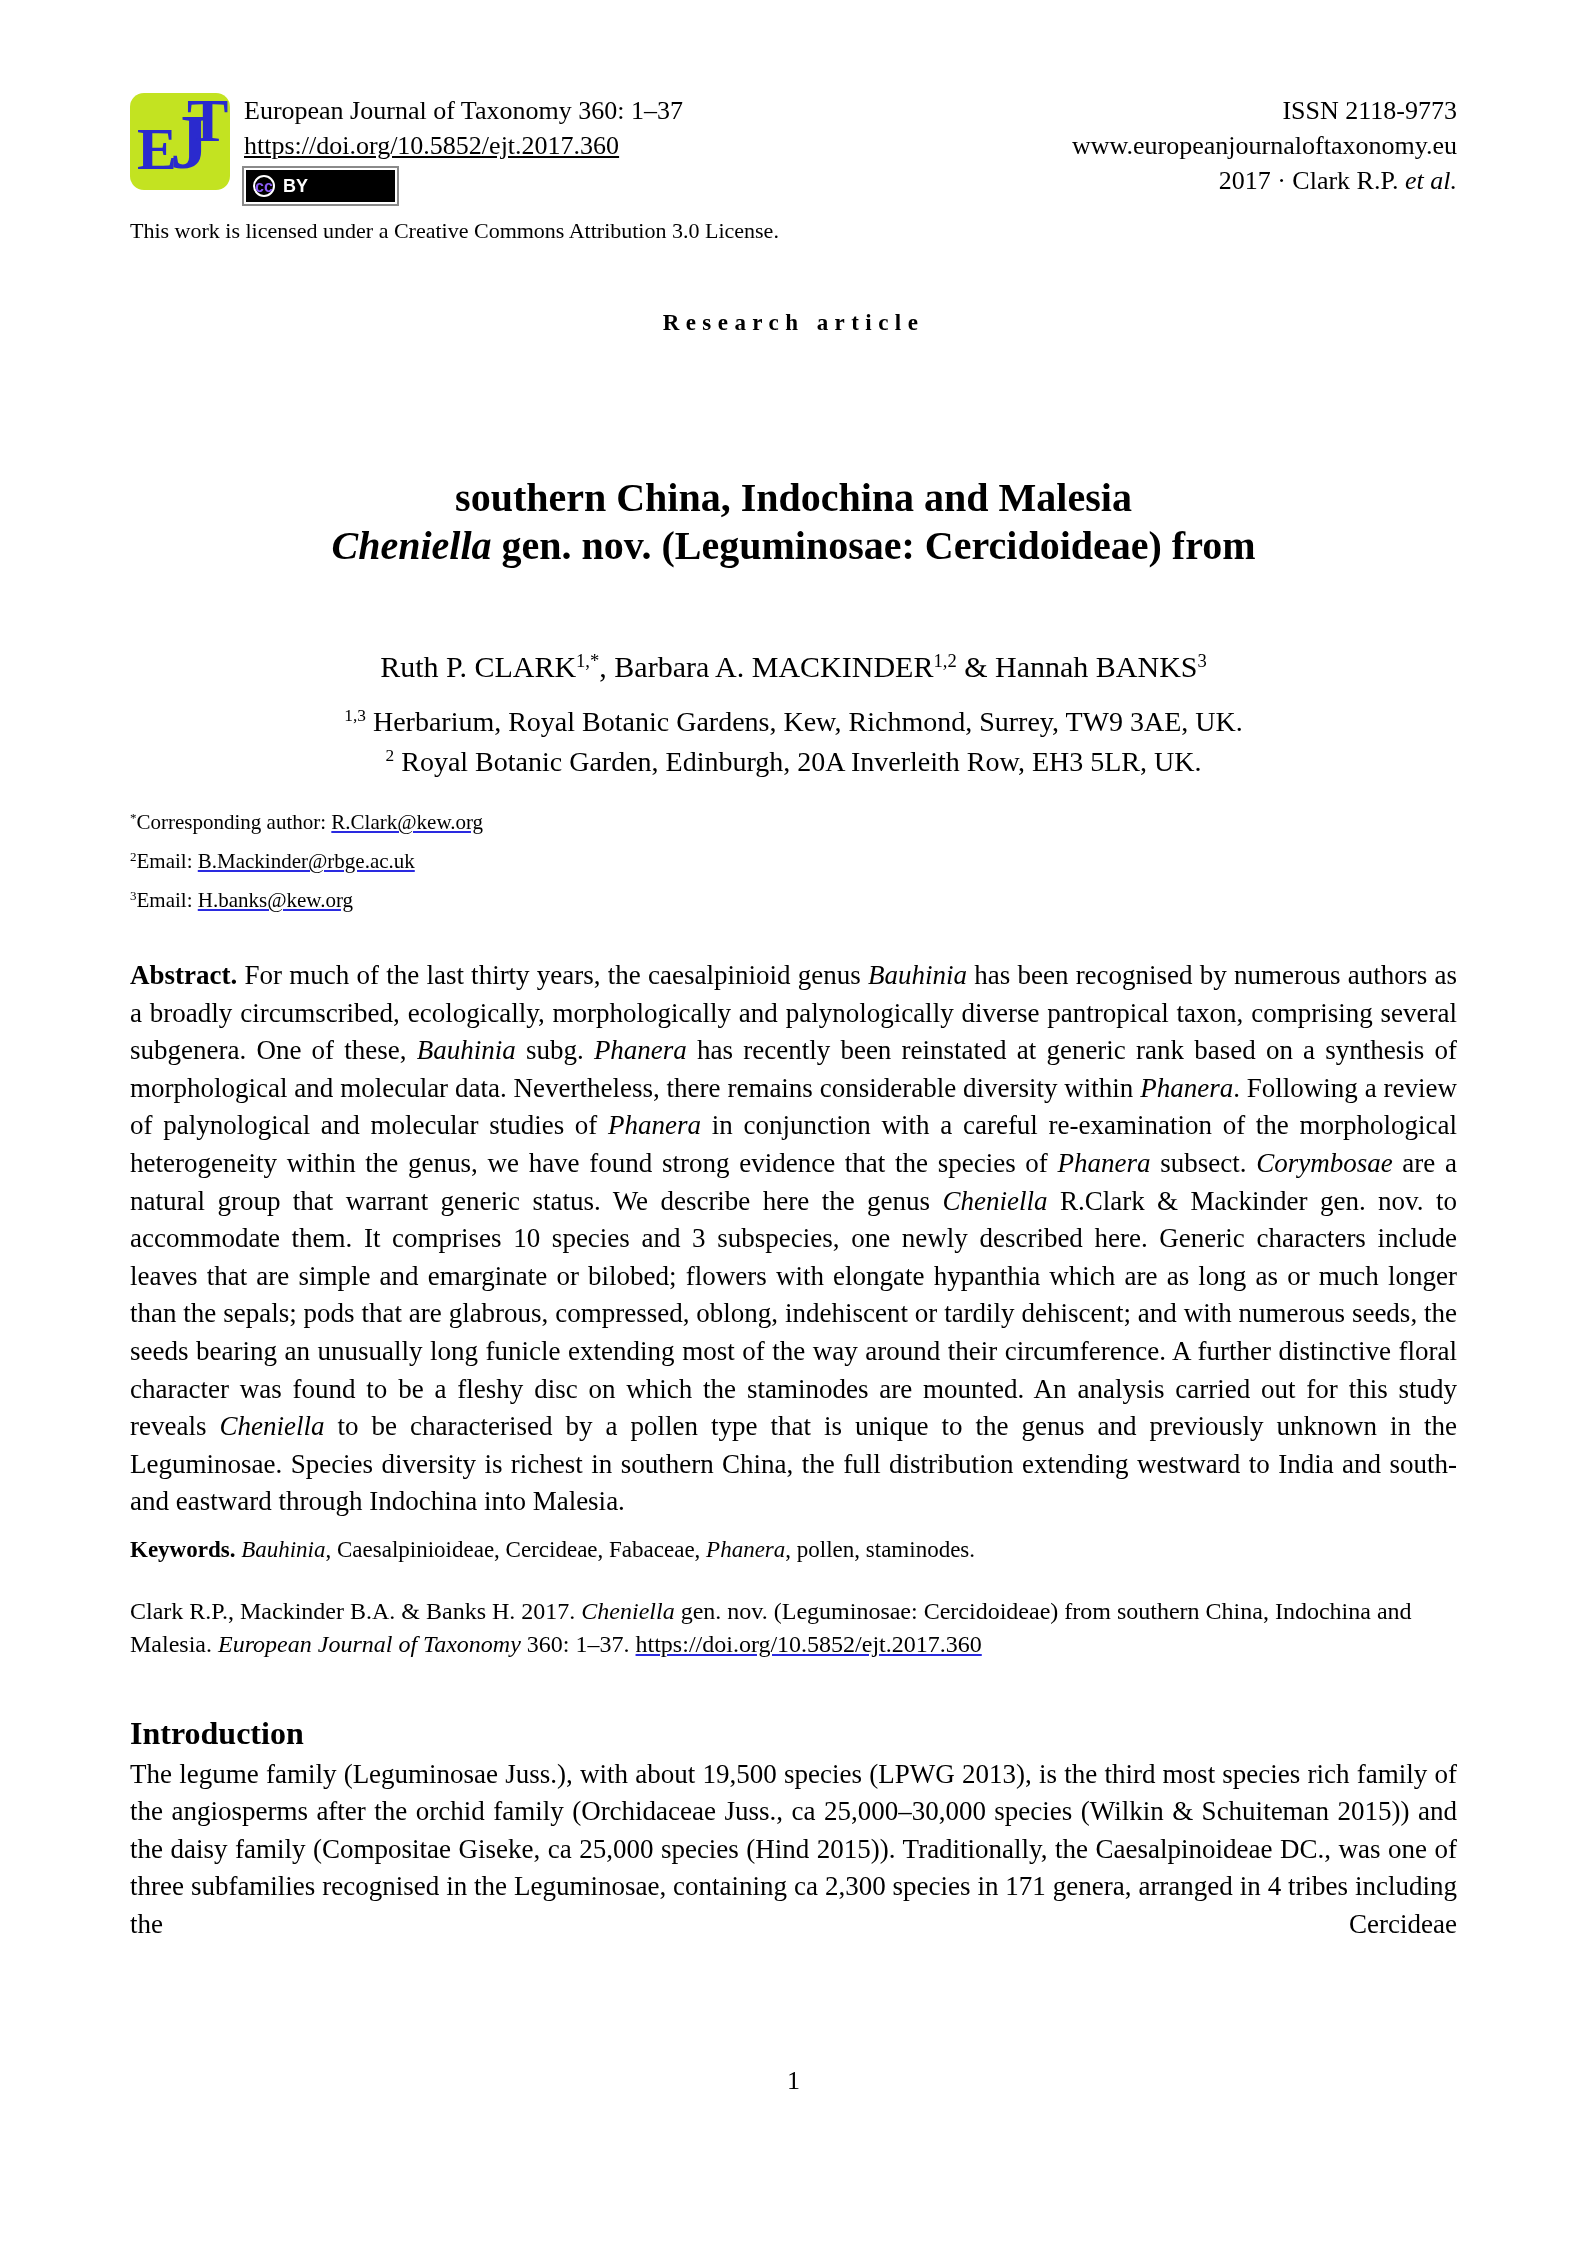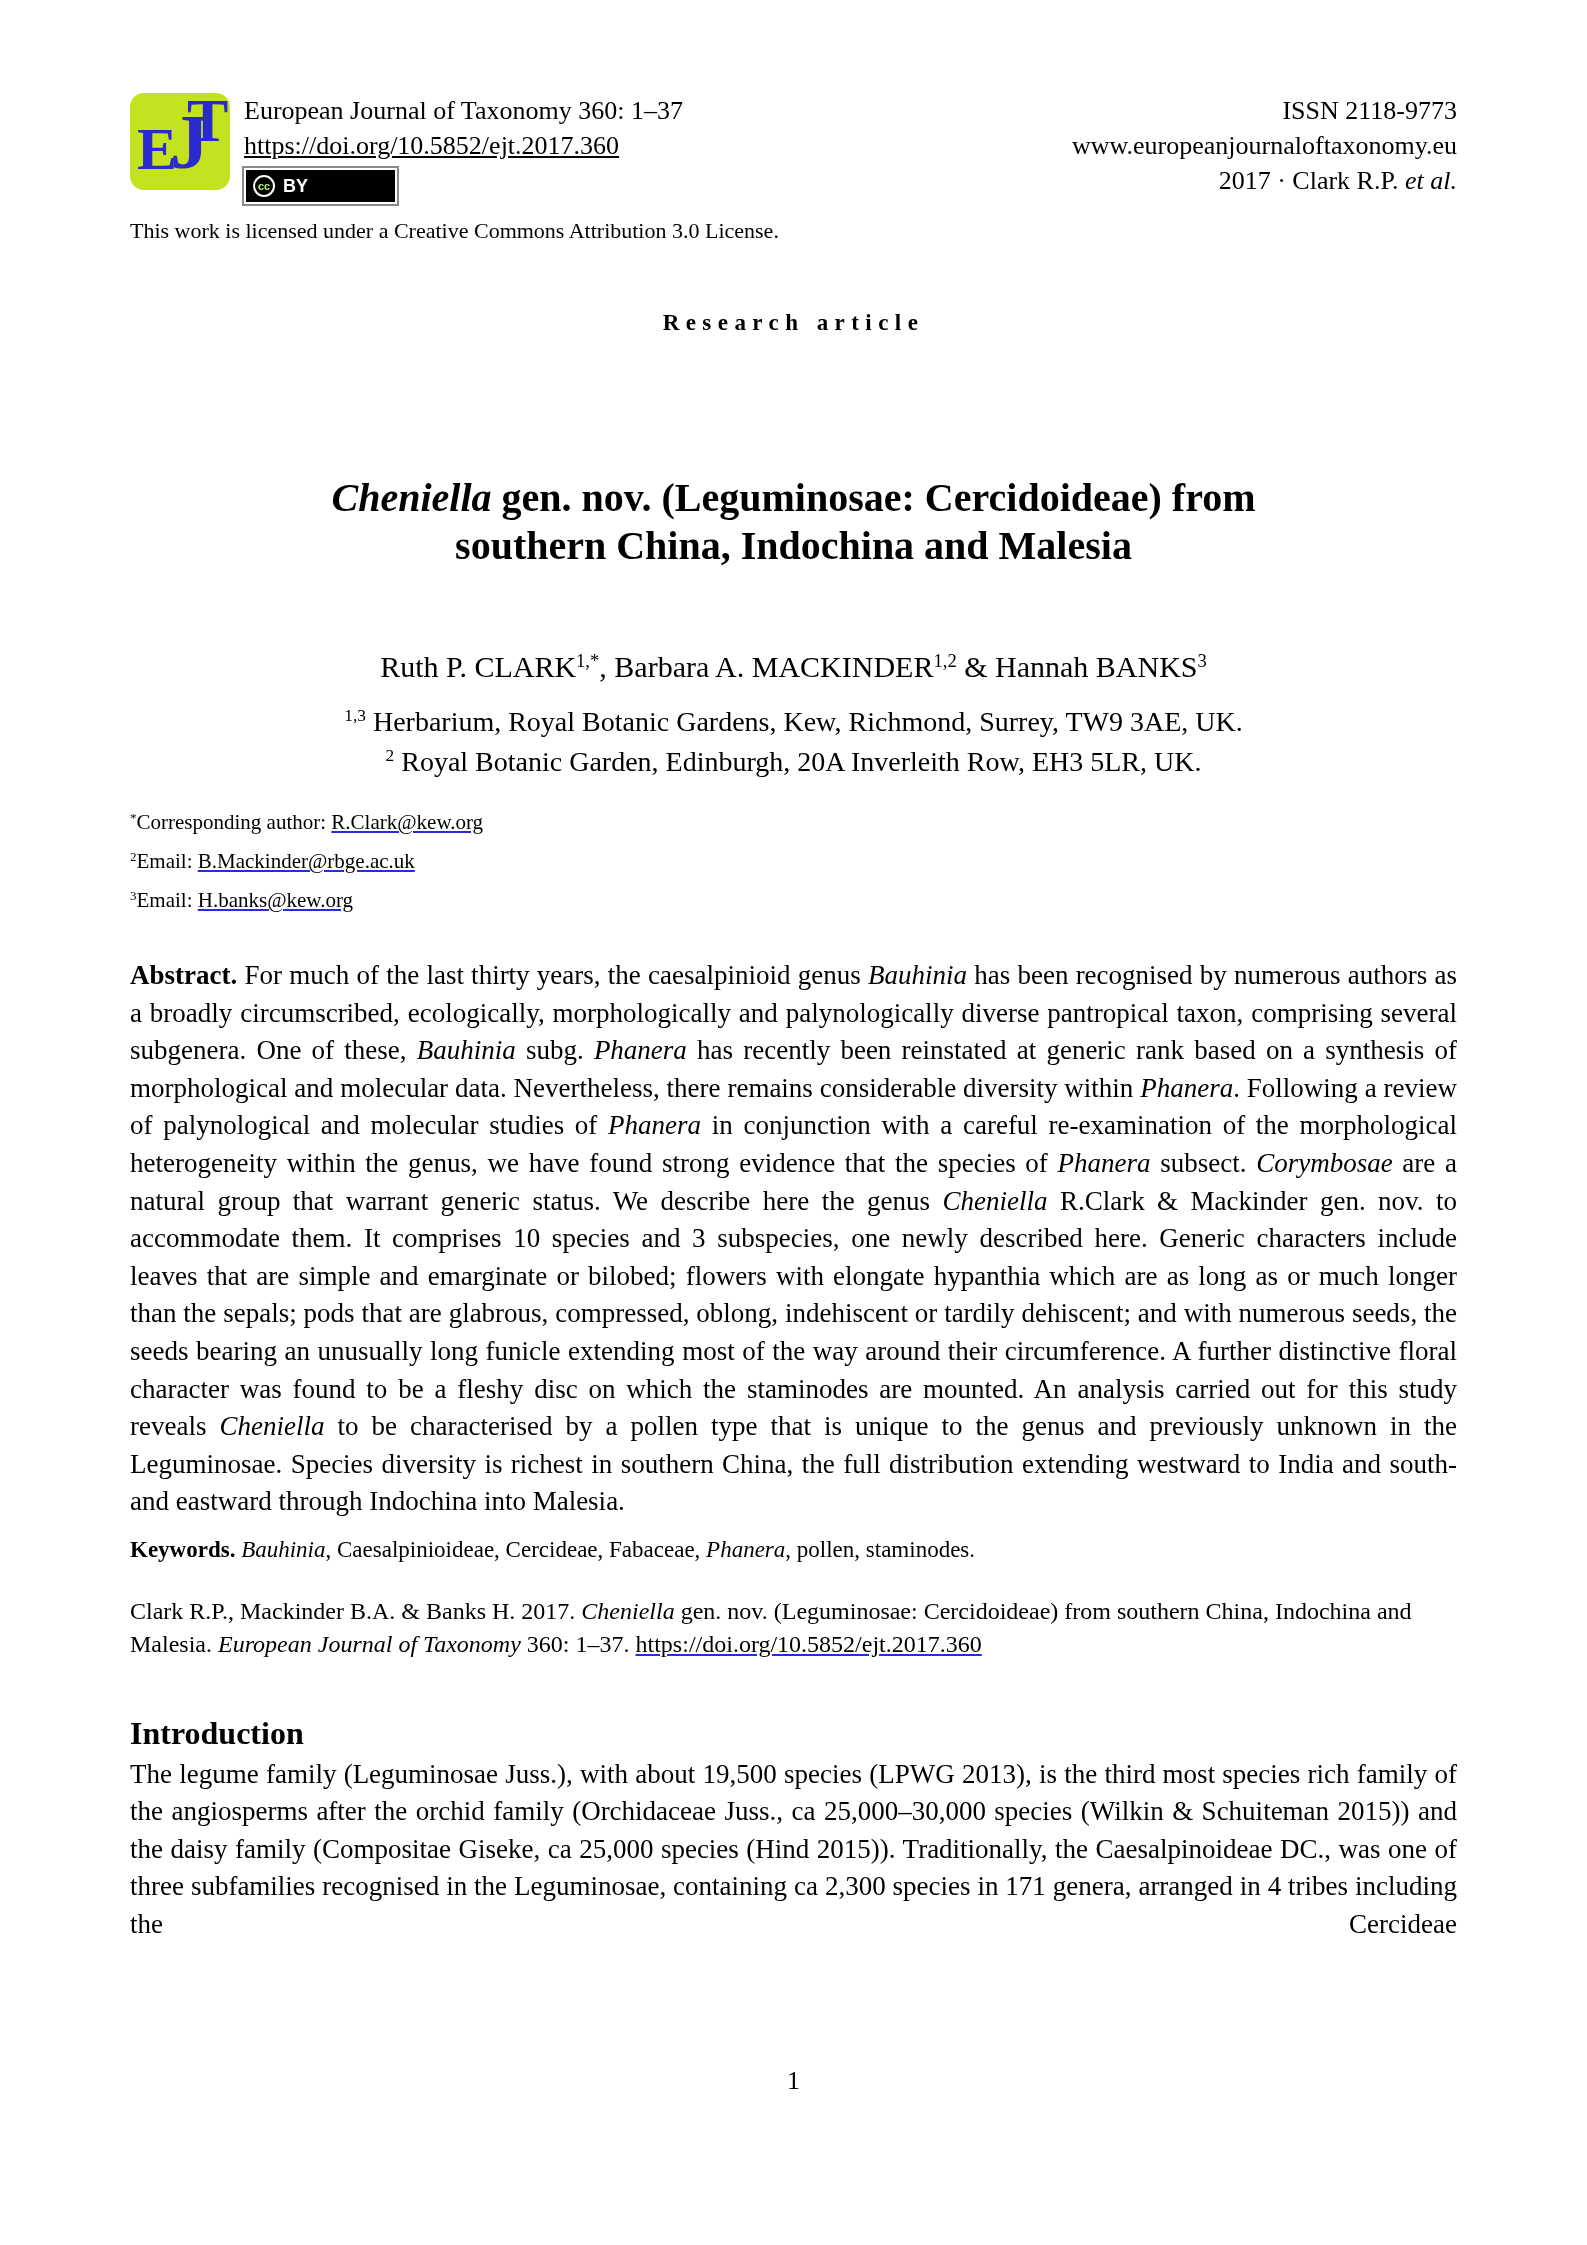--- a/index.html
+++ b/index.html
@@ -36,22 +36,22 @@
     display:inline-flex; align-items:center;
     width:153px; height:36px;
     background:#000;
     border:2px solid #fff;
     outline:2px solid #8a8a8a;
     padding-left:7px;
   }
   .cc-circle {
     width:22px; height:22px; flex:none;
     border:2px solid #fff; border-radius:50%;
-    color:#bef264; font-family:"Liberation Sans", sans-serif;
-    font-weight:bold; font-size:11px;
+    color:#8b5cf6; font-family:"Liberation Sans", sans-serif;
+    font-weight:bold; font-size:16px;
     display:flex; align-items:center; justify-content:center;
     margin-right:8px;
   }
   .cc-by { color:#fff; font-family:"Liberation Sans", sans-serif; font-weight:bold; font-size:18px; }
   .license-line { margin-top:14px; font-size:22px; }
 
   .research-article { text-align:center; margin-top:66px; font-size:23px; font-weight:bold; letter-spacing:0.28em; }
 
   .title { text-align:center; margin-top:138px; font-size:40px; font-weight:bold; line-height:48px; }
 
@@ -103,22 +103,22 @@
           <div><span>2017 · Clark R.P. </span><span class="it">et al.</span></div>
         </div>
       </div>
     </div>
 
     <div class="license-line">This work is licensed under a Creative Commons Attribution 3.0 License.</div>
 
     <div class="research-article">Research article</div>
 
     <h1 class="title">
+      <div><span>southern China, Indochina and Malesia</span></div>
       <div><span class="it">Cheniella</span><span> gen. nov. (Leguminosae: Cercidoideae) from</span></div>
-      <div><span>southern China, Indochina and Malesia</span></div>
     </h1>
 
     <div class="authors">
       <span><span>Ruth P. CLARK</span><span class="sup">1,*</span><span>, </span></span><span><span>Barbara A. MACKINDER</span><span class="sup">1,2</span><span> &amp; </span></span><span><span>Hannah BANKS</span><span class="sup">3</span></span>
     </div>
 
     <div class="affiliations">
       <div><span class="sup">1,3</span><span> Herbarium, Royal Botanic Gardens, Kew, Richmond, Surrey, TW9 3AE, UK.</span></div>
       <div><span class="sup">2</span><span> Royal Botanic Garden, Edinburgh, 20A Inverleith Row, EH3 5LR, UK.</span></div>
     </div>

